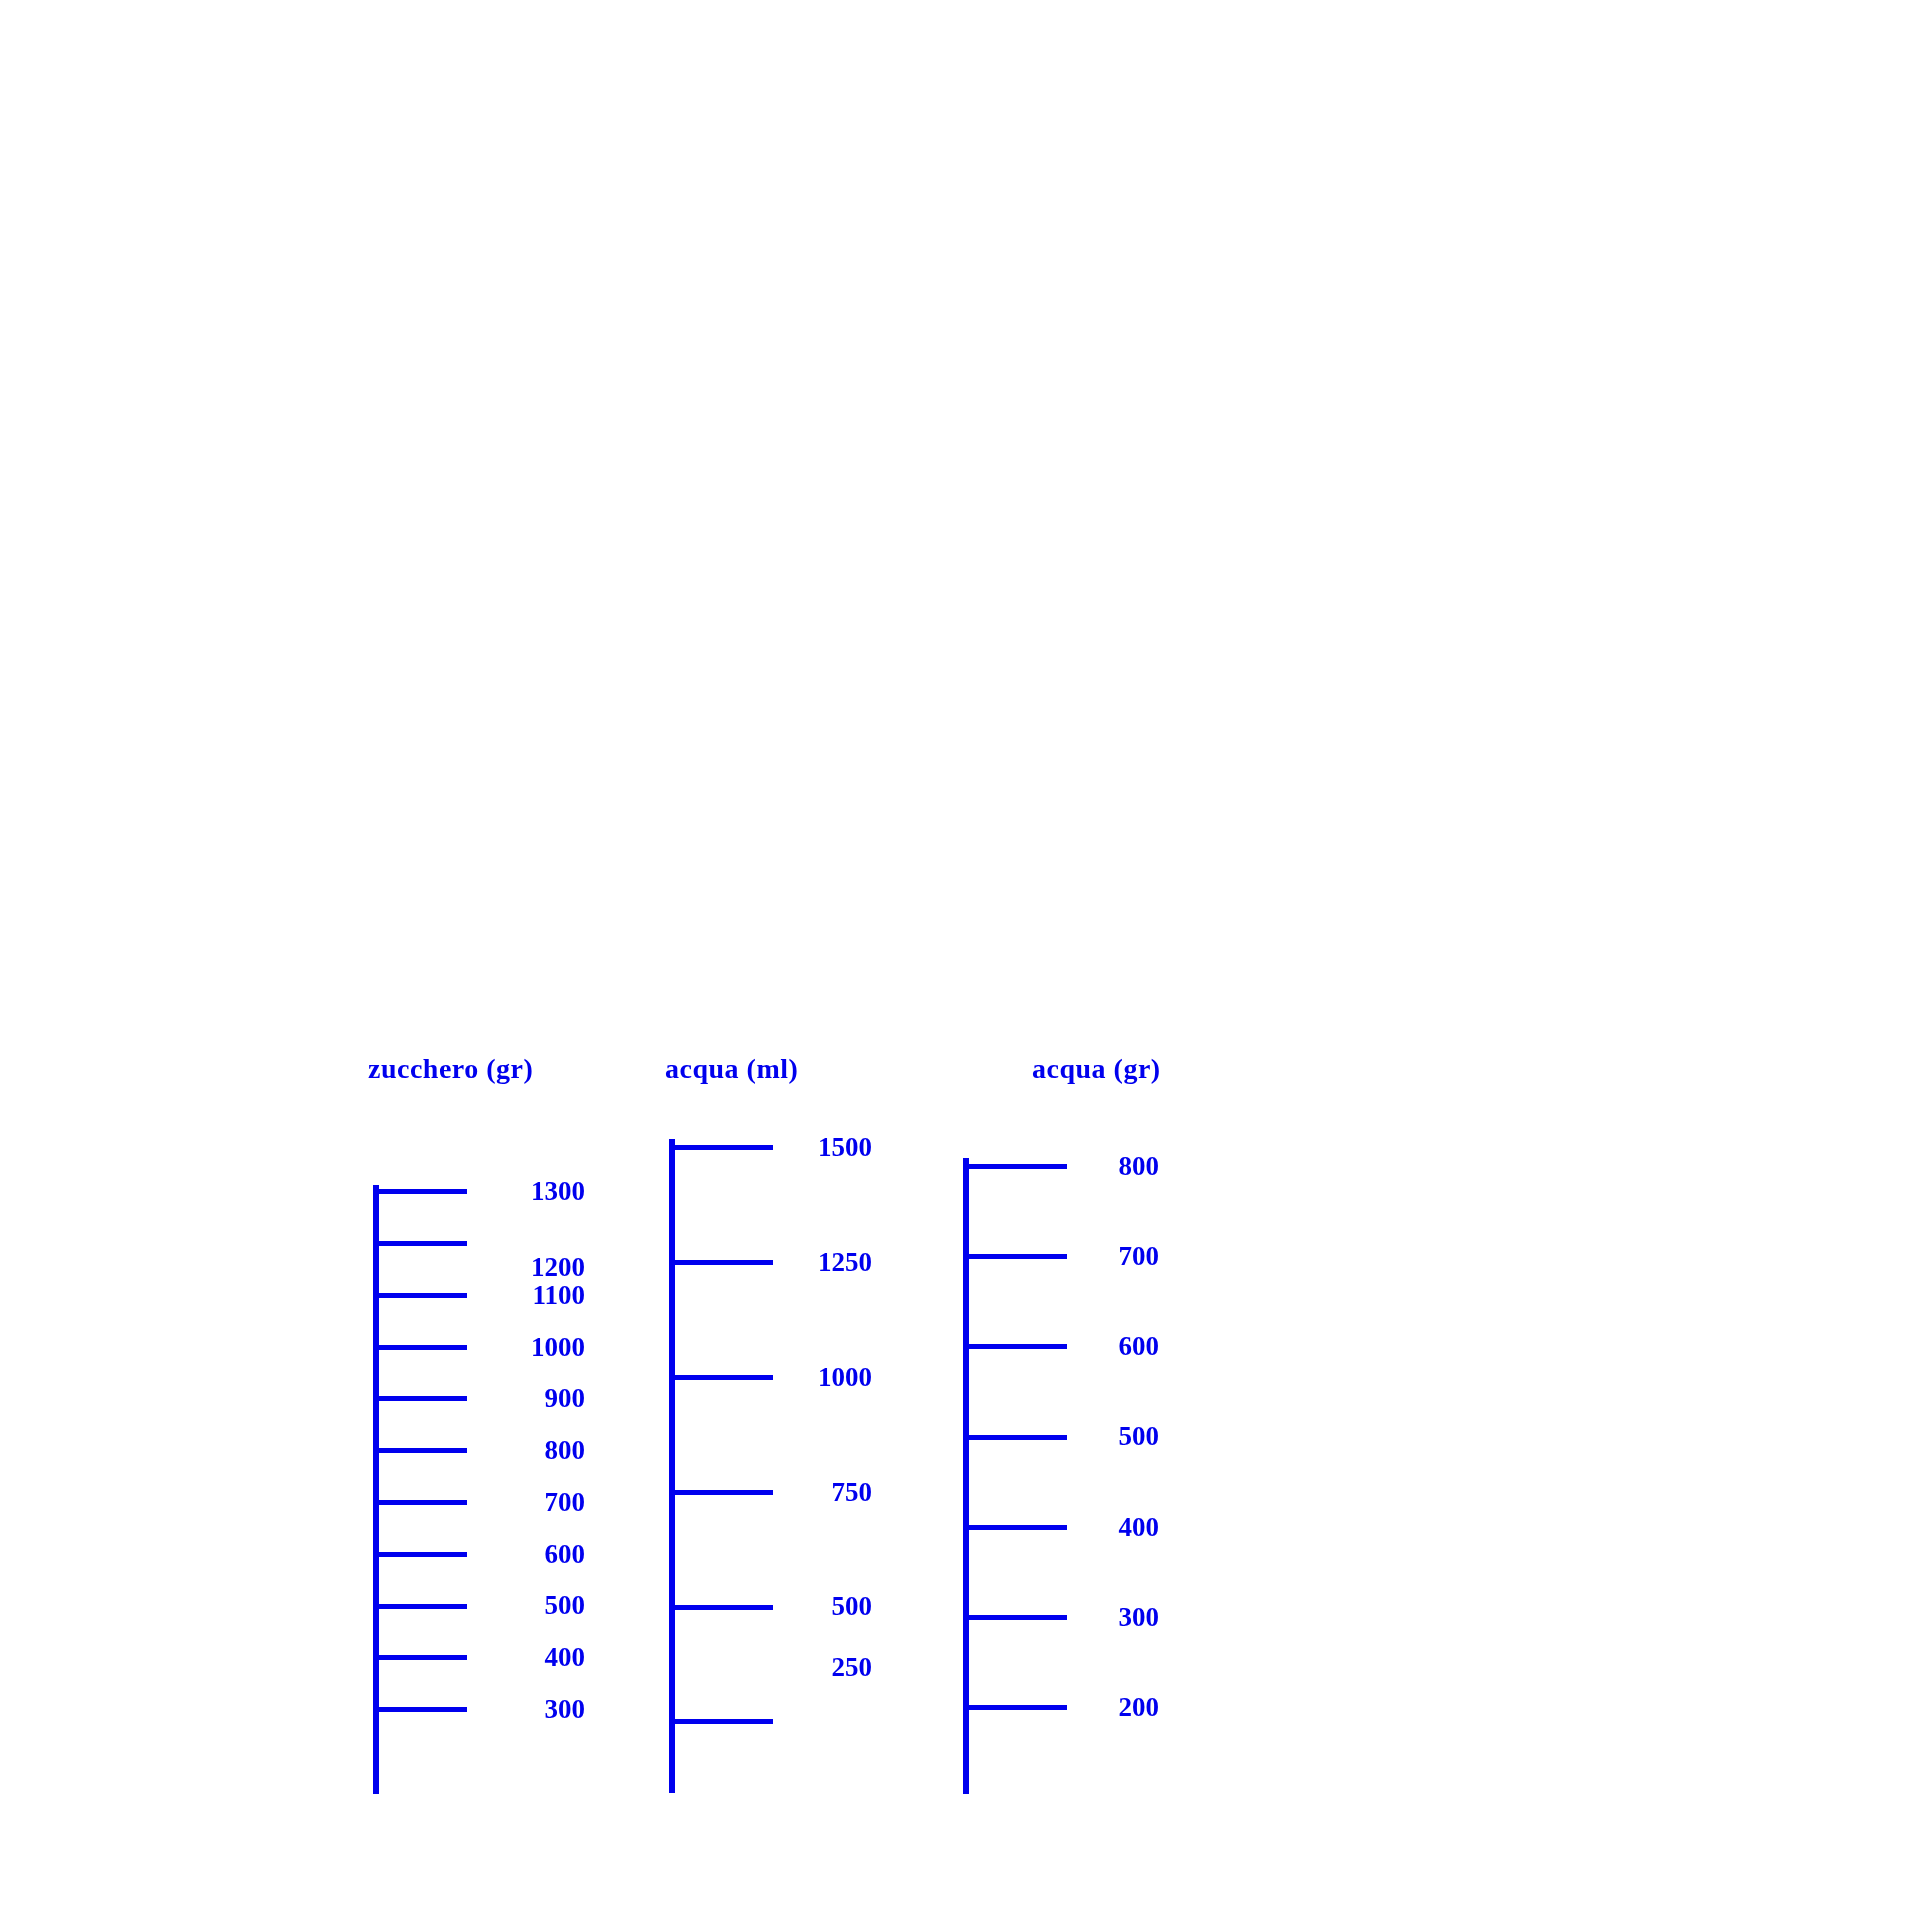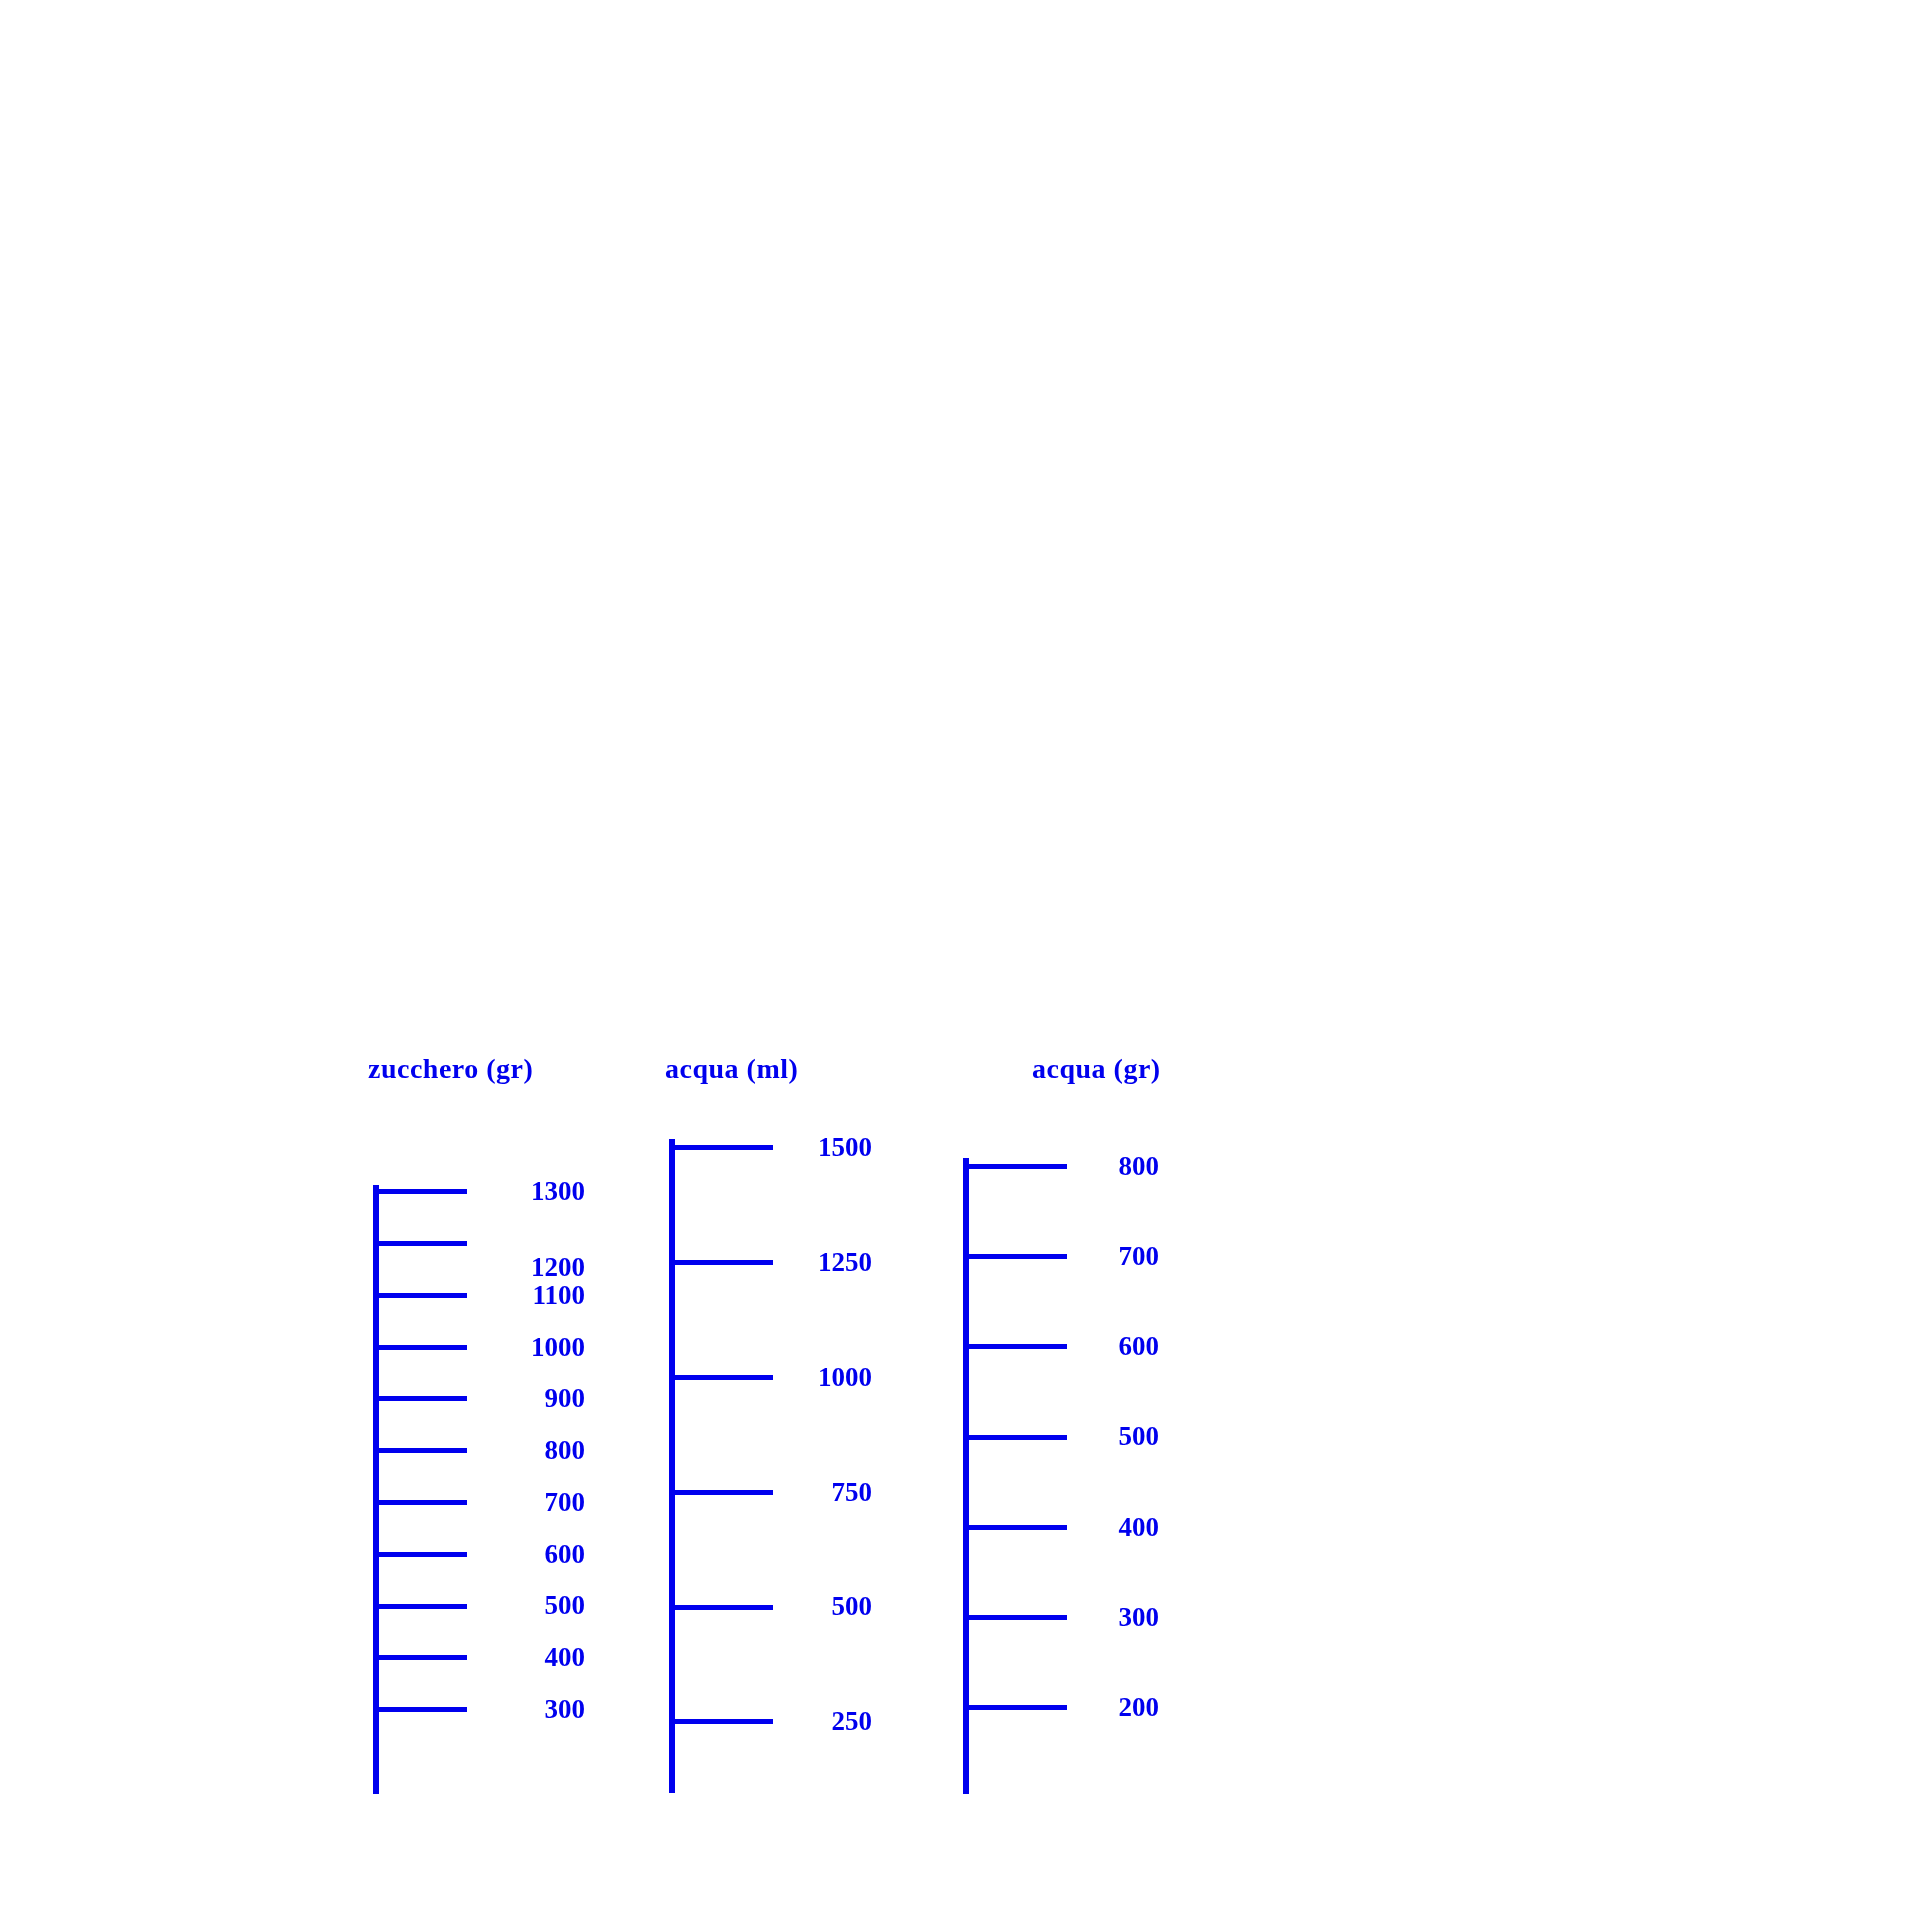--- a/index.html
+++ b/index.html
@@ -92,21 +92,21 @@
       <div class="tick-label" style="left: 711px; width: 113px; top: 1147px;">1500</div>
       <div class="tick" style="left: 621px; top: 1260px; width: 104px;"></div>
       <div class="tick-label" style="left: 711px; width: 113px; top: 1262px;">1250</div>
       <div class="tick" style="left: 621px; top: 1375px; width: 104px;"></div>
       <div class="tick-label" style="left: 711px; width: 113px; top: 1377px;">1000</div>
       <div class="tick" style="left: 621px; top: 1490px; width: 104px;"></div>
       <div class="tick-label" style="left: 711px; width: 113px; top: 1492px;">750</div>
       <div class="tick" style="left: 621px; top: 1605px; width: 104px;"></div>
       <div class="tick-label" style="left: 711px; width: 113px; top: 1606px;">500</div>
       <div class="tick" style="left: 621px; top: 1719px; width: 104px;"></div>
-      <div class="tick-label" style="left: 711px; width: 113px; top: 1721px;">250</div>
+      <div class="tick-label" style="left: 711px; width: 113px; top: 1667px;">250</div>
     </div>
     <div class="nomogram-axis">
       <div class="axis-title" style="left: 984px; top: 1053px;">acqua (gr)</div>
       <div class="axis-spine" style="left: 915px; top: 1158px; height: 636px;"></div>
       <div class="tick" style="left: 915px; top: 1164px; width: 104px;"></div>
       <div class="tick-label" style="left: 998px; width: 113px; top: 1166px;">800</div>
       <div class="tick" style="left: 915px; top: 1254px; width: 104px;"></div>
       <div class="tick-label" style="left: 998px; width: 113px; top: 1256px;">700</div>
       <div class="tick" style="left: 915px; top: 1344px; width: 104px;"></div>
       <div class="tick-label" style="left: 998px; width: 113px; top: 1346px;">600</div>

